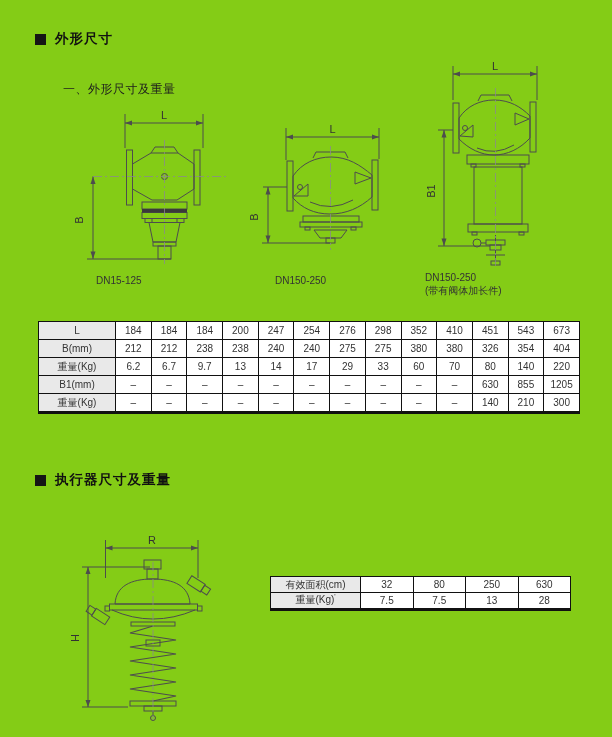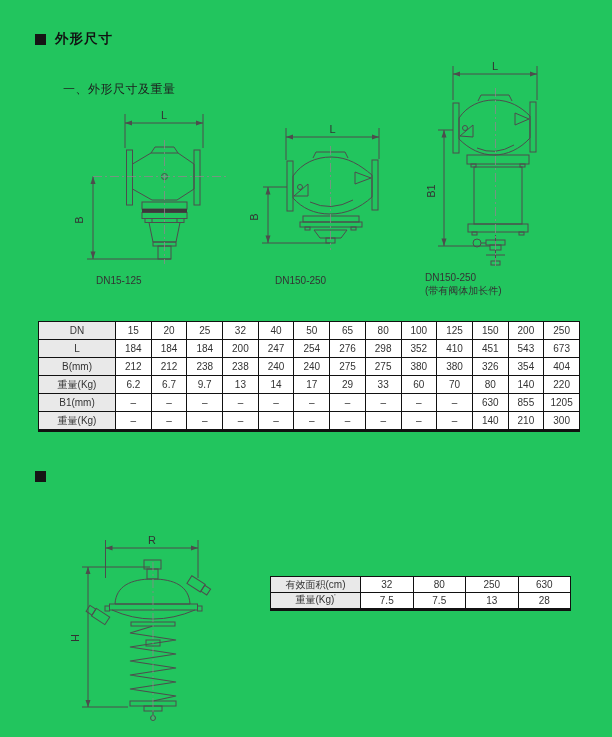--- a/index.html
+++ b/index.html
@@ -1,16 +1,16 @@
 <!DOCTYPE html>
 <html><head>
 <meta charset="utf-8">
 <style>
   html,body{margin:0;padding:0;background:#fff;}
-  .page{position:relative;width:612px;height:737px;background:#22c55e;overflow:hidden;
+  .page{position:relative;width:612px;height:737px;background:#84cc16;overflow:hidden;
         font-family:"Liberation Sans", sans-serif;color:#222;}
   .sec-heading{position:absolute;display:flex;align-items:center;gap:9px;
         font-weight:bold;font-size:13.5px;color:#111;letter-spacing:1px;}
   .sq{width:11px;height:11px;background:#151515;flex:0 0 auto;}
   .subtitle{position:absolute;font-size:12px;color:#1d1d1d;letter-spacing:0.5px;margin-top:20px;}
   .caption{position:absolute;font-size:10px;color:#333;text-align:left;line-height:13px;}
   svg{position:absolute;overflow:visible;}
   .ln{stroke:#4d4d4d;fill:none;stroke-width:1;}
   .ah{fill:#4d4d4d;stroke:none;}
   .solid{fill:#3a3a3a;stroke:none;}
@@ -146,36 +146,20 @@
     <text x="7" y="133" text-anchor="middle" transform="rotate(-90 7 133)">B1</text>
   </svg>
   <div class="caption" style="left:425px;top:271px;width:140px;">
     <div>DN150-250</div>
     <div>(带有阀体加长件)</div>
   </div>
 
   <table id="table1" class="dimtable">
     <tbody>
         <tr>
-          <th>DN</th>
-          <td>15</td>
-          <td>20</td>
-          <td>25</td>
-          <td>32</td>
-          <td>40</td>
-          <td>50</td>
-          <td>65</td>
-          <td>80</td>
-          <td>100</td>
-          <td>125</td>
-          <td>150</td>
-          <td>200</td>
-          <td>250</td>
-        </tr>
-        <tr>
           <th>L</th>
           <td>184</td>
           <td>184</td>
           <td>184</td>
           <td>200</td>
           <td>247</td>
           <td>254</td>
           <td>276</td>
           <td>298</td>
           <td>352</td>
@@ -246,20 +230,21 @@
           <td>–</td>
           <td>140</td>
           <td>210</td>
           <td>300</td>
         </tr>
       </tbody>
   </table>
 
   <div class="sec-heading" style="left:35px;top:471px;">
     <span class="sq"></span>
+    <span>执行器尺寸及重量</span>
   </div>
 
   <svg style="left:72px;top:522px;" width="165" height="205" viewBox="0 0 165 205">
     <g class="ln">
       <line x1="33.5" y1="18" x2="33.5" y2="56"></line>
       <line x1="126" y1="18" x2="126" y2="56"></line>
       <line x1="33.5" y1="26" x2="126" y2="26"></line>
       <rect x="72" y="38" width="17" height="9"></rect>
       <rect x="75" y="47" width="11" height="10"></rect>
       <path d="M43,82 C44,64 59,57 80.5,57 C102,57 117,64 118,82 Z"></path>

